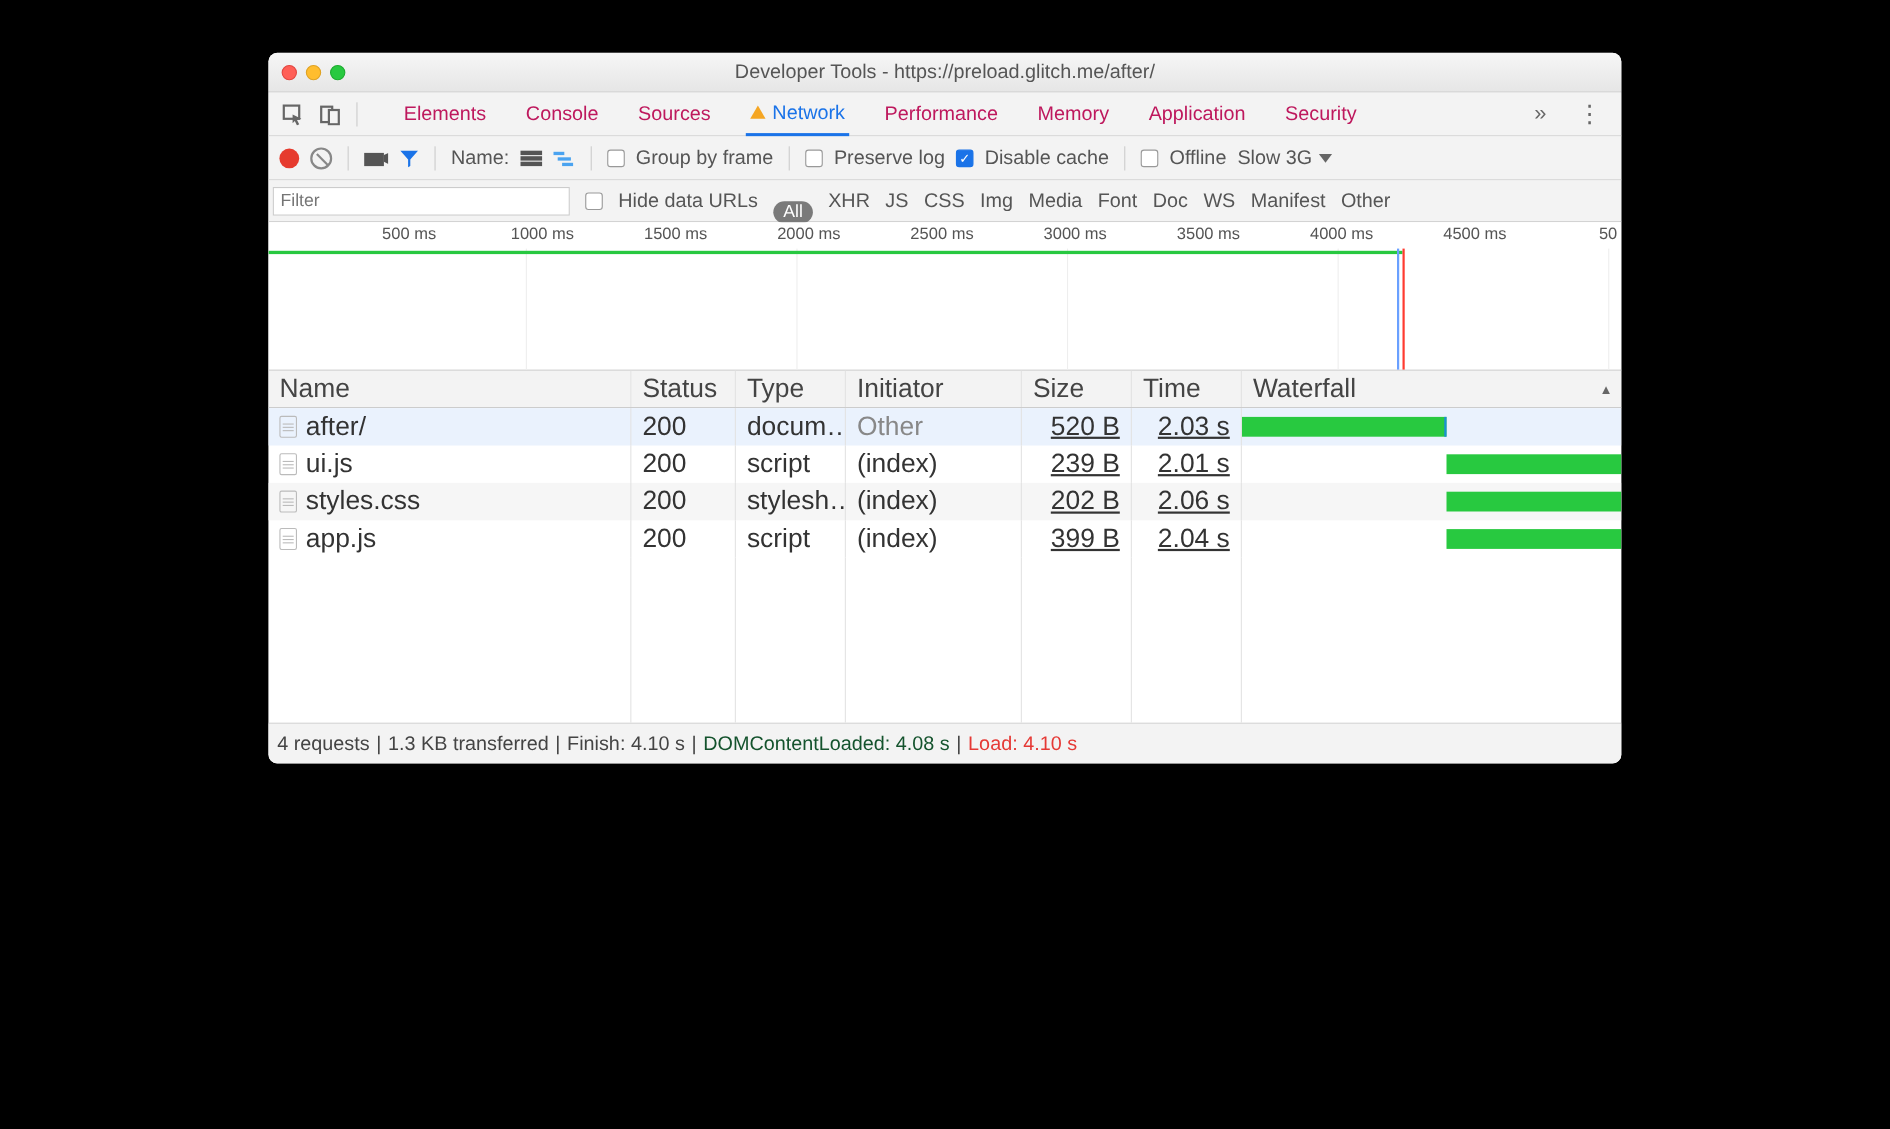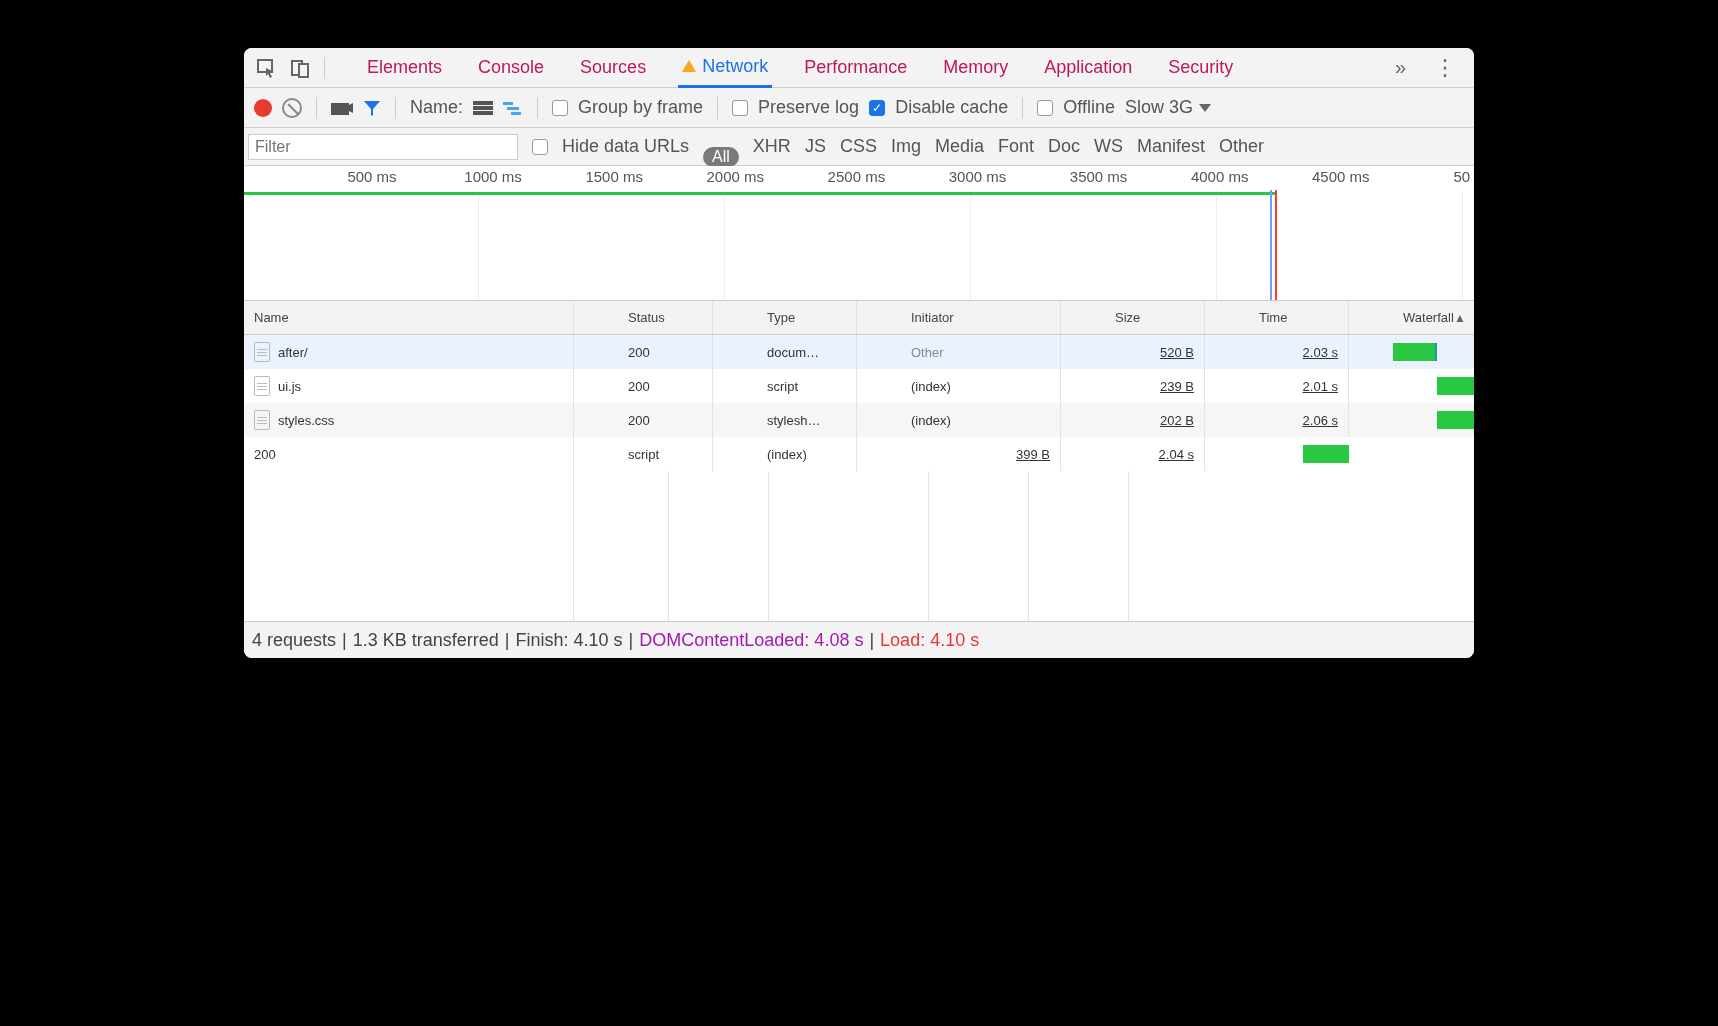--- a/index.html
+++ b/index.html
@@ -146,50 +146,57 @@
   .ov-div{position:absolute;top:0;bottom:0;width:1px;background:#eee;}
   .ov-greenline{position:absolute;top:26px;left:0;height:3px;background:#27c840;}
   .ov-blue{position:absolute;top:24px;bottom:0;width:2px;background:#6aa0ff;}
   .ov-red{position:absolute;top:24px;bottom:0;width:2px;background:#ff3b30;}
   .table{
     border-bottom:1px solid #ccc;
   }
   .thead,.trow{
     display:grid;
     grid-template-columns: 330px 95px 100px 160px 100px 100px 1fr;
-    font-size:13px;
-    gap:44px;
+    font-size:24px;
   }
   .thead{background:#f3f3f3;border-bottom:1px solid #ccc;height:34px;}
   .th,.td{border-right:1px solid #e3e3e3;padding:4px 10px;display:flex;align-items:center;white-space:nowrap;overflow:hidden;text-overflow:ellipsis;}
   .th{color:#444;position:relative;}
   .th.sorted::after{content:"▲";position:absolute;right:8px;font-size:12px;color:#666;}
   .trow{height:34px;color:#333;}
   .trow.selected{background:#eaf2fd;}
   .trow.alt{background:#f6f6f6;}
   .td.size,.td.time{justify-content:flex-end;text-decoration:underline;}
   .td.init.link span{cursor:pointer;}
   .td.init.other span{color:#888;}
   .file-icon{width:16px;height:20px;border:1px solid #bbb;border-radius:2px;margin-right:8px;display:inline-flex;flex-direction:column;gap:2px;padding:3px 2px;justify-content:center;flex-shrink:0;}
   .file-icon i{display:block;height:1px;background:#bbb;}
   .wf-cell{position:relative;padding:0!important;}
   .wf-bar{position:absolute;top:8px;height:18px;background:#28c940;border-right:2px solid #1a8fd6;}
   .tbody-empty{height:150px;display:grid;grid-template-columns: 330px 95px 100px 160px 100px 100px 1fr;}
   .tbody-empty > div{border-right:1px solid #e3e3e3;}
   .status{
     height:36px;background:#f3f3f3;display:flex;align-items:center;padding:0 8px;font-size:18px;color:#444;gap:6px;
   }
-  .status .blue{color:#a21caf;}
+  .status .blue{color:#14532d;}
   .status .red{color:#e53935;}
 </style>
 </head>
 <body>
 
 <div class="window">
 
+  <div class="titlebar">
+    <div class="traffic">
+      <div class="tlight red"></div>
+      <div class="tlight yellow"></div>
+      <div class="tlight green"></div>
+    </div>
+    <div class="title-text">Developer Tools - https://preload.glitch.me/after/</div>
+  </div>
 
   <div class="tabsbar">
     <div class="icon-btn inspect-icon">
       <svg width="20" height="20">
           <rect x="2" y="2" width="14" height="12" fill="none" stroke="#666" stroke-width="2"></rect>
           <path d="M10 10 L18 14 L14 15 L16 19 L14 20 L12 16 L10 18 Z" fill="#666"></path>
         </svg>
     </div>
     <div class="icon-btn device-icon">
       <svg width="20" height="20">
@@ -373,20 +380,28 @@
           <span>(index)</span>
         </div>
       <div class="td size">202 B</div>
       <div class="td time">2.06 s</div>
       <div class="td wf-cell" style="border-right:none">
           <div class="wf-bar" style="left:54%;width:49%"></div>
         </div>
     </div>
 
     <div class="trow">
+      <div class="td">
+          <span class="file-icon">
+            <i></i>
+            <i></i>
+            <i></i>
+          </span>
+          <span>app.js</span>
+        </div>
       <div class="td">200</div>
       <div class="td">script</div>
       <div class="td init link">
           <span>(index)</span>
         </div>
       <div class="td size">399 B</div>
       <div class="td time">2.04 s</div>
       <div class="td wf-cell" style="border-right:none">
           <div class="wf-bar" style="left:54%;width:48%"></div>
         </div>

